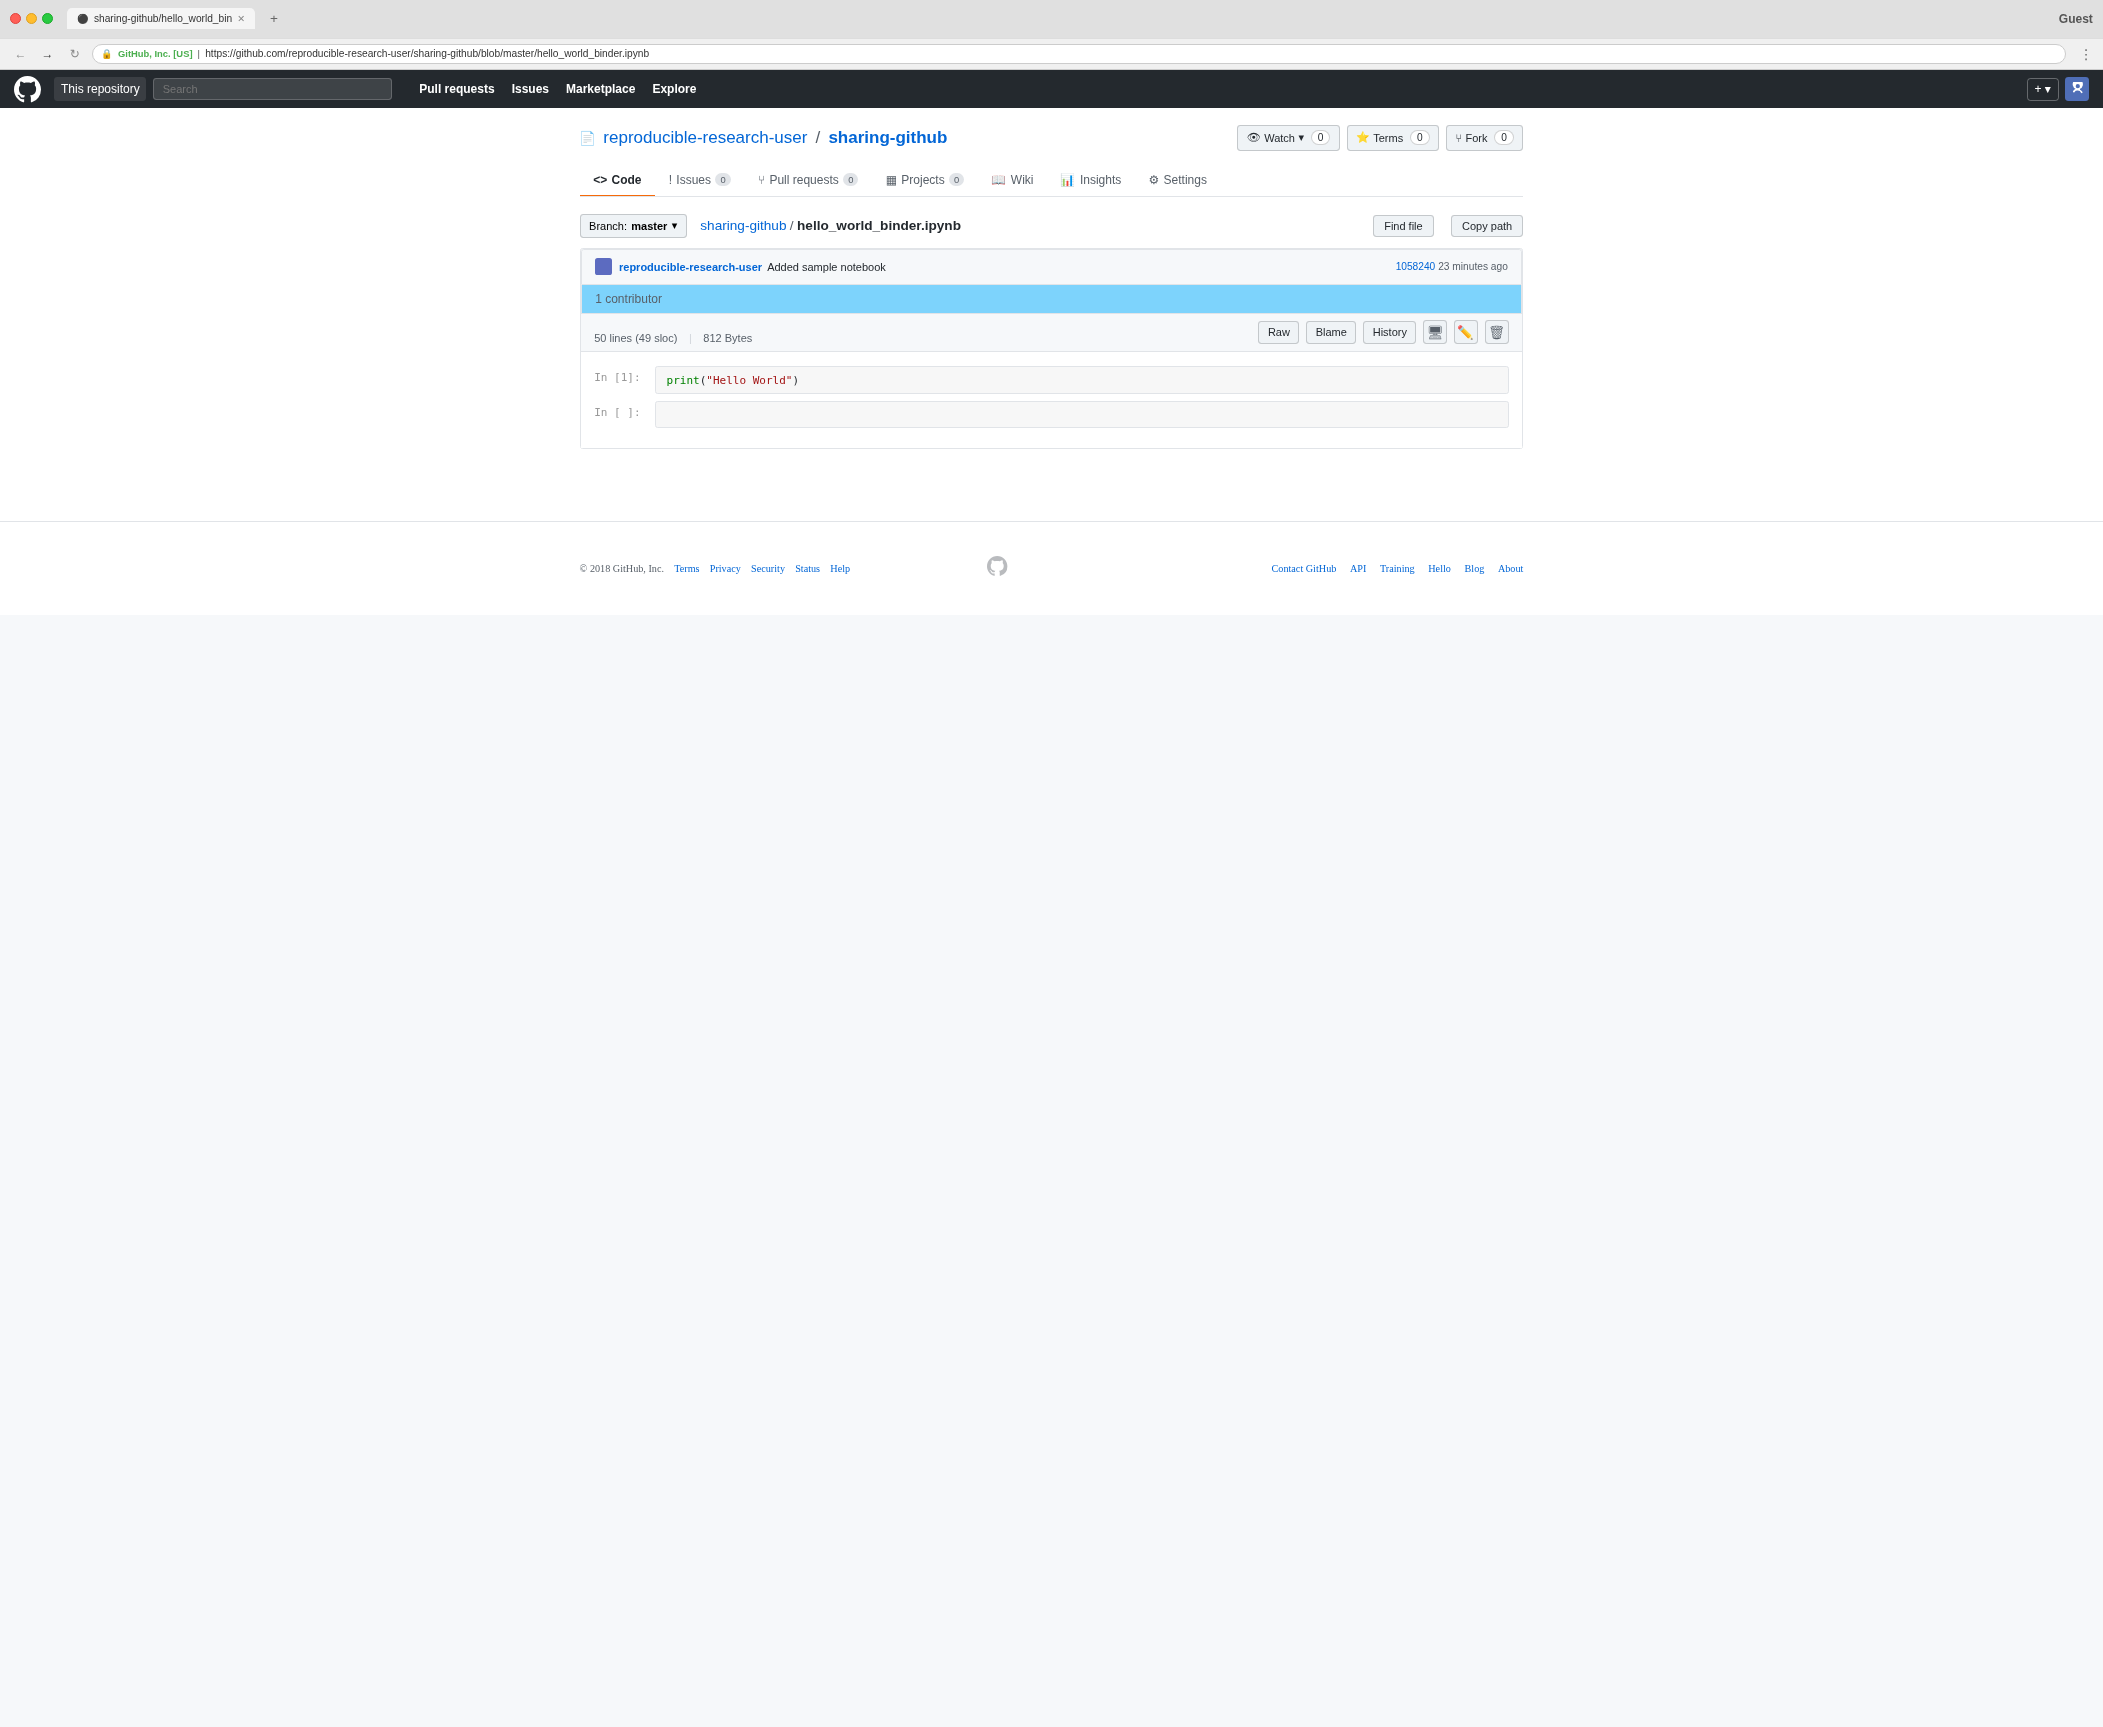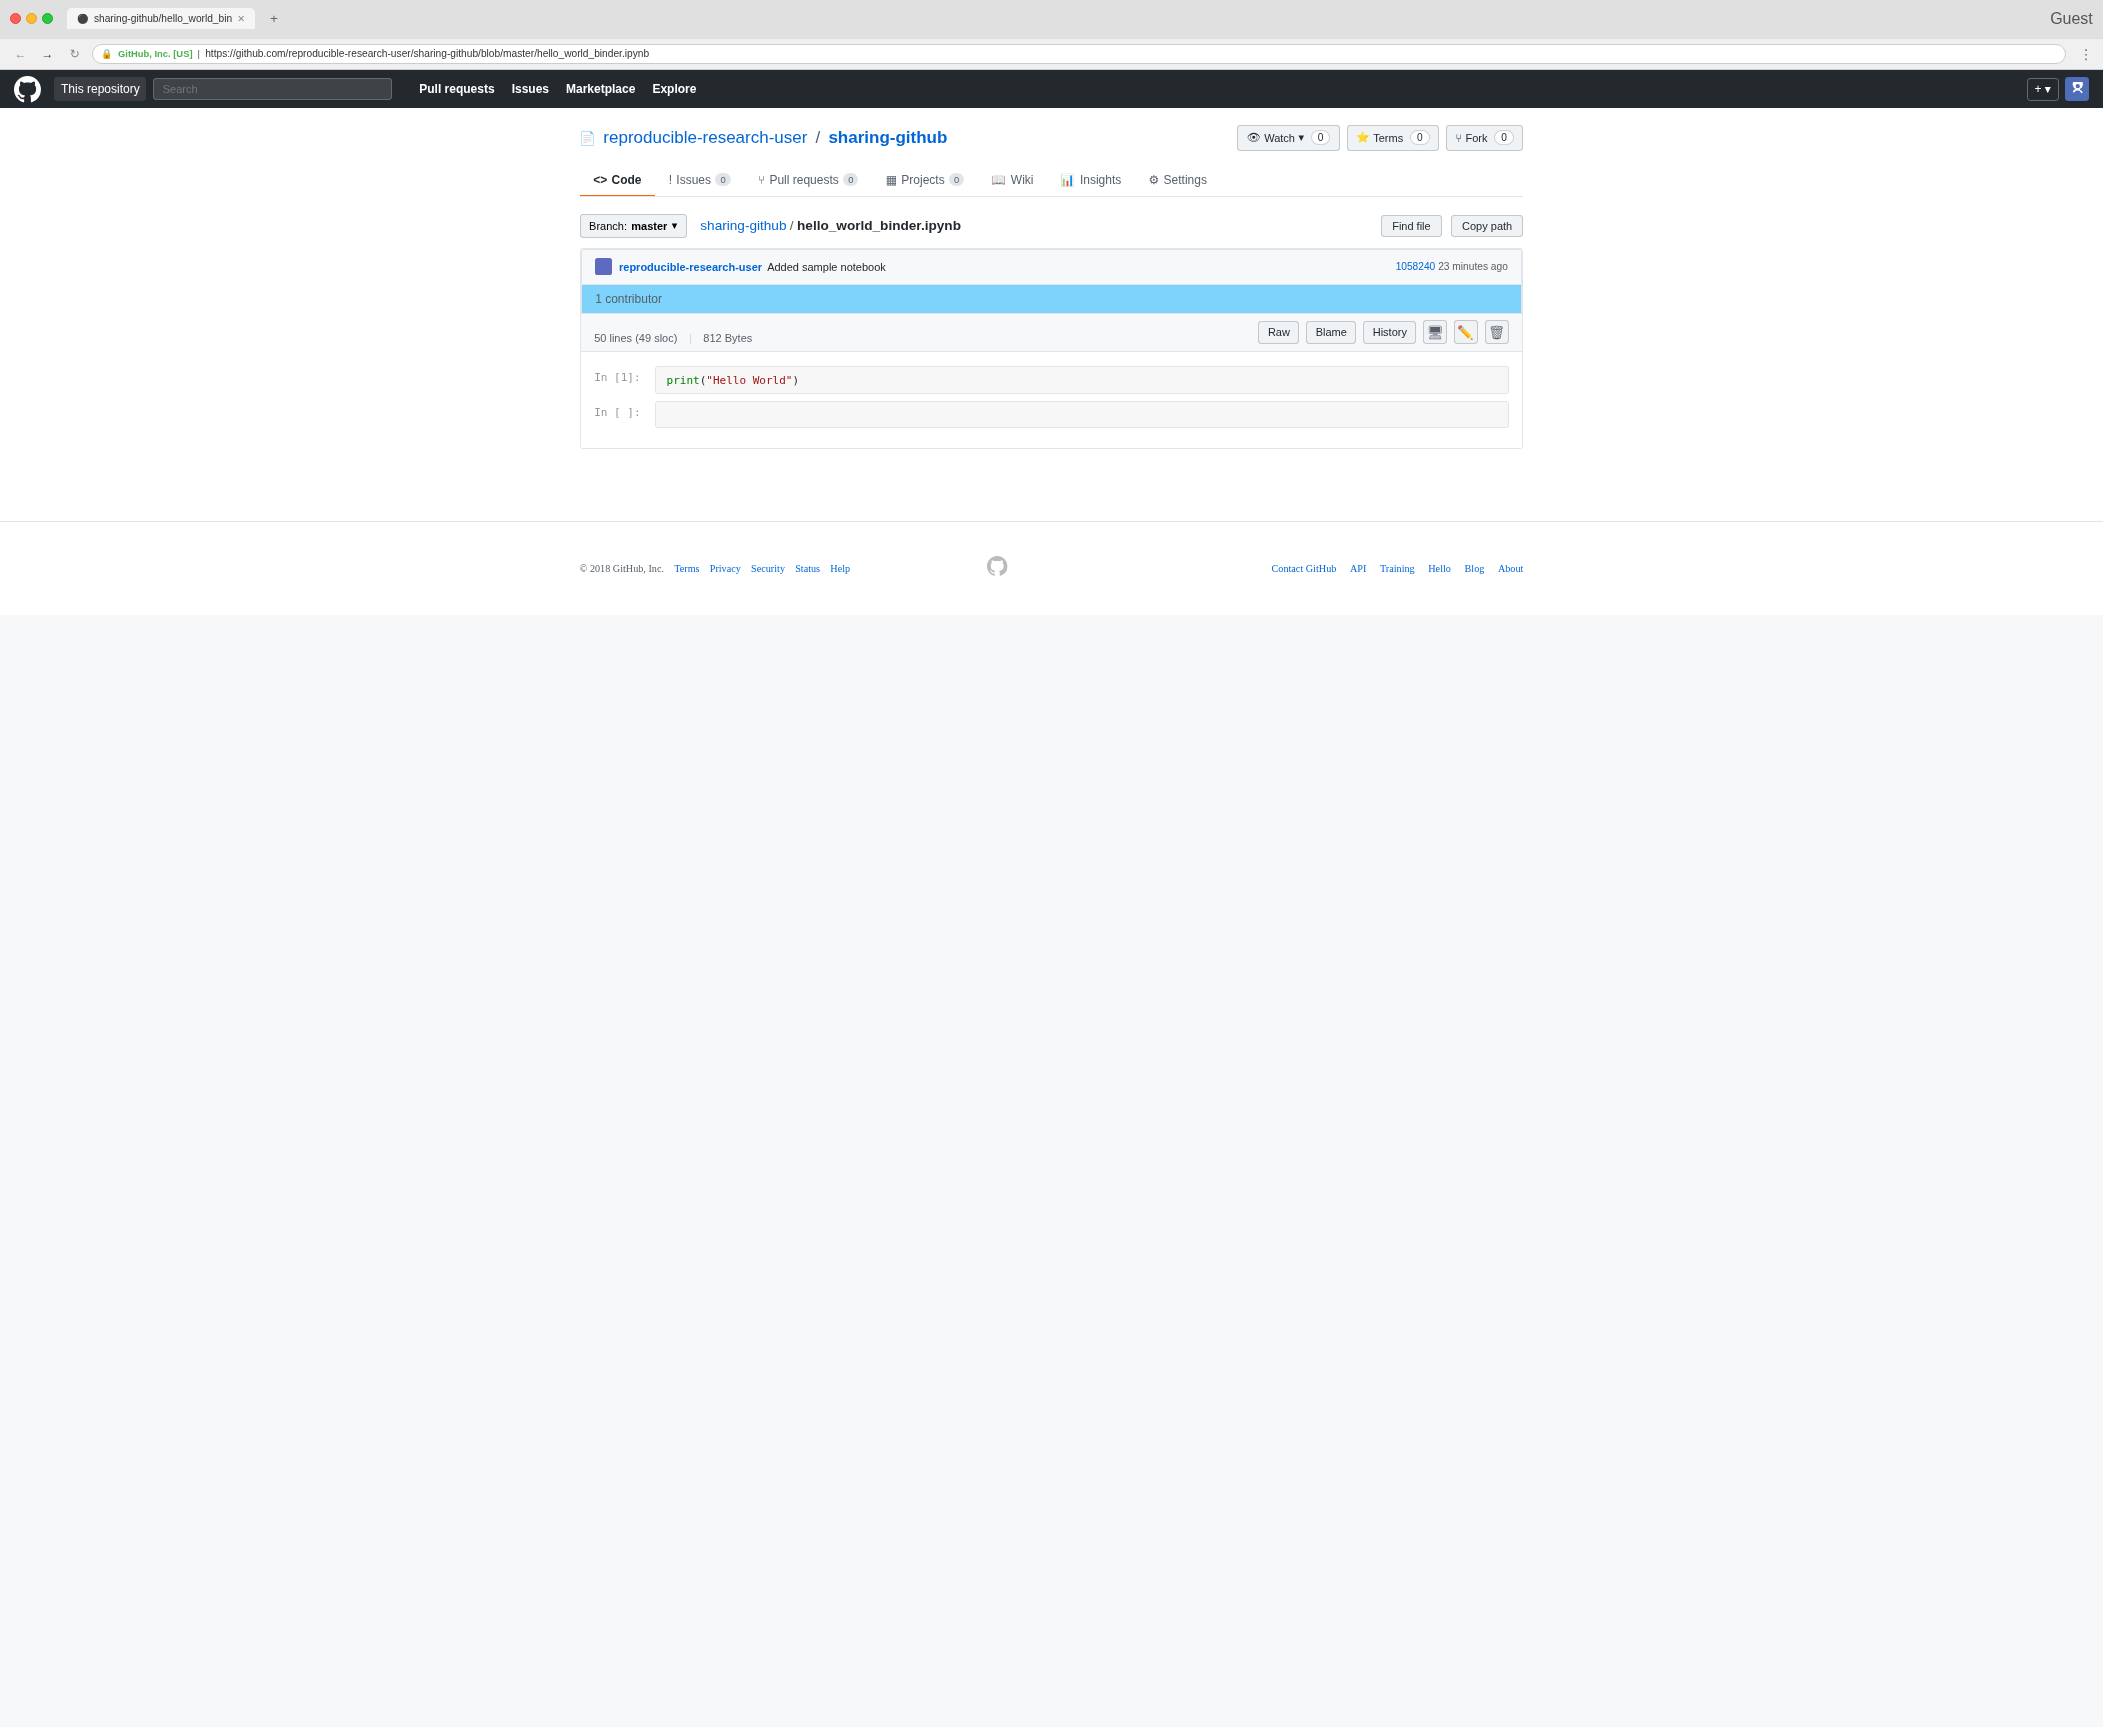--- a/index.html
+++ b/index.html
@@ -10,21 +10,21 @@
     .browser-titlebar { display: flex; align-items: center; padding: 6.8px 10.2px; gap: 6.8px; background: #e0e0e0; }
     .browser-dots { display: flex; gap: 5.1px; }
     .browser-dot { width: 11px; height: 11px; border-radius: 50%; }
     .browser-dot.red { background: #ff5f57; border: 0.9px solid #e0443e; }
     .browser-dot.yellow { background: #ffbd2e; border: 0.9px solid #dea123; }
     .browser-dot.green { background: #28ca41; border: 0.9px solid #1aab29; }
     .browser-tab { display: flex; align-items: center; gap: 5.1px; background: #f5f5f5; border-radius: 5.1px 5.1px 0 0; padding: 5.1px 10.2px; font-size: 10.2px; color: #333; margin-left: 6.8px; min-width: 170px; }
     .browser-tab-icon { font-size: 9.4px; }
     .browser-tab-close { margin-left: auto; color: #888; font-size: 9.4px; cursor: pointer; }
     .browser-tab-new { width: 24px; height: 24px; border-radius: 50%; display: flex; align-items: center; justify-content: center; color: #666; font-size: 13.6px; }
-    .browser-guest { margin-left: auto; font-size: 16px; color: #555; }
+    .browser-guest { margin-left: auto; font-size: 12px; color: #555; font-weight: bold; }
 
     .browser-toolbar { display: flex; align-items: center; padding: 5.1px 10.2px; gap: 6.8px; background: #f0f0f0; border-top: 0.9px solid #ddd; }
     .browser-nav-btn { width: 20.4px; height: 20.4px; border-radius: 50%; display: flex; align-items: center; justify-content: center; color: #888; font-size: 12px; cursor: pointer; }
     .browser-nav-btn.active { color: #333; }
     .browser-address-bar { flex: 1; display: flex; align-items: center; background: white; border: 0.9px solid #ccc; border-radius: 10.2px; padding: 3.4px 8.5px; font-size: 10.2px; gap: 5.1px; }
     .browser-lock-icon { color: #4CAF50; font-size: 9.4px; }
     .browser-secure-label { color: #4CAF50; font-weight: 600; font-size: 9.4px; }
     .browser-company { color: #555; font-size: 9.4px; }
     .browser-url { color: #333; font-size: 10.2px; }
     .browser-more { color: #666; font-size: 13.6px; margin-left: 6.8px; }
@@ -62,21 +62,21 @@
     .repo-tab.active { color: #24292e; border-bottom-color: #f66a0a; font-weight: 600; }
     .repo-tab .badge { background: #e1e4e8; border-radius: 17px; padding: 0.9px 5.1px; font-size: 9.4px; color: #586069; }
 
     
     .file-nav { display: flex; align-items: center; margin-bottom: 10.2px; }
     .branch-btn { display: flex; align-items: center; gap: 4.3px; padding: 4.3px 8.5px; background: #eff3f6; border: 0.9px solid rgba(27,31,35,0.2); border-radius: 3.4px; font-size: 11px; cursor: pointer; margin-right: 13.6px; }
     .file-path { display: flex; align-items: center; gap: 3.4px; font-size: 13.6px; flex: 1; }
     .file-path-repo { color: #0366d6; text-decoration: none; }
     .file-path-sep { color: #586069; }
     .file-path-name { color: #24292e; font-weight: 600; }
-    .file-nav-actions { display: flex; gap: 9px; }
+    .file-nav-actions { display: flex; gap: 17px; }
     .file-nav-btn { padding: 4.3px 10.2px; background: #eff3f6; border: 0.9px solid rgba(27,31,35,0.2); border-radius: 3.4px; font-size: 11px; cursor: pointer; color: #24292e; }
 
     
     .file-info-bar { display: flex; align-items: center; padding: 8.5px 13.6px; background: #f6f8fa; border: 0.9px solid #e1e4e8; border-radius: 2.6px 2.6px 0 0; }
     .file-author-avatar { width: 17px; height: 17px; background: #5c6bc0; border-radius: 2.6px; margin-right: 6.8px; }
     .file-author { color: #0366d6; font-size: 11px; font-weight: 600; margin-right: 5.1px; }
     .file-commit-msg { color: #24292e; font-size: 11px; }
     .file-commit-meta { margin-left: auto; font-size: 10.2px; color: #586069; }
     .file-commit-sha { color: #0366d6; }
 

